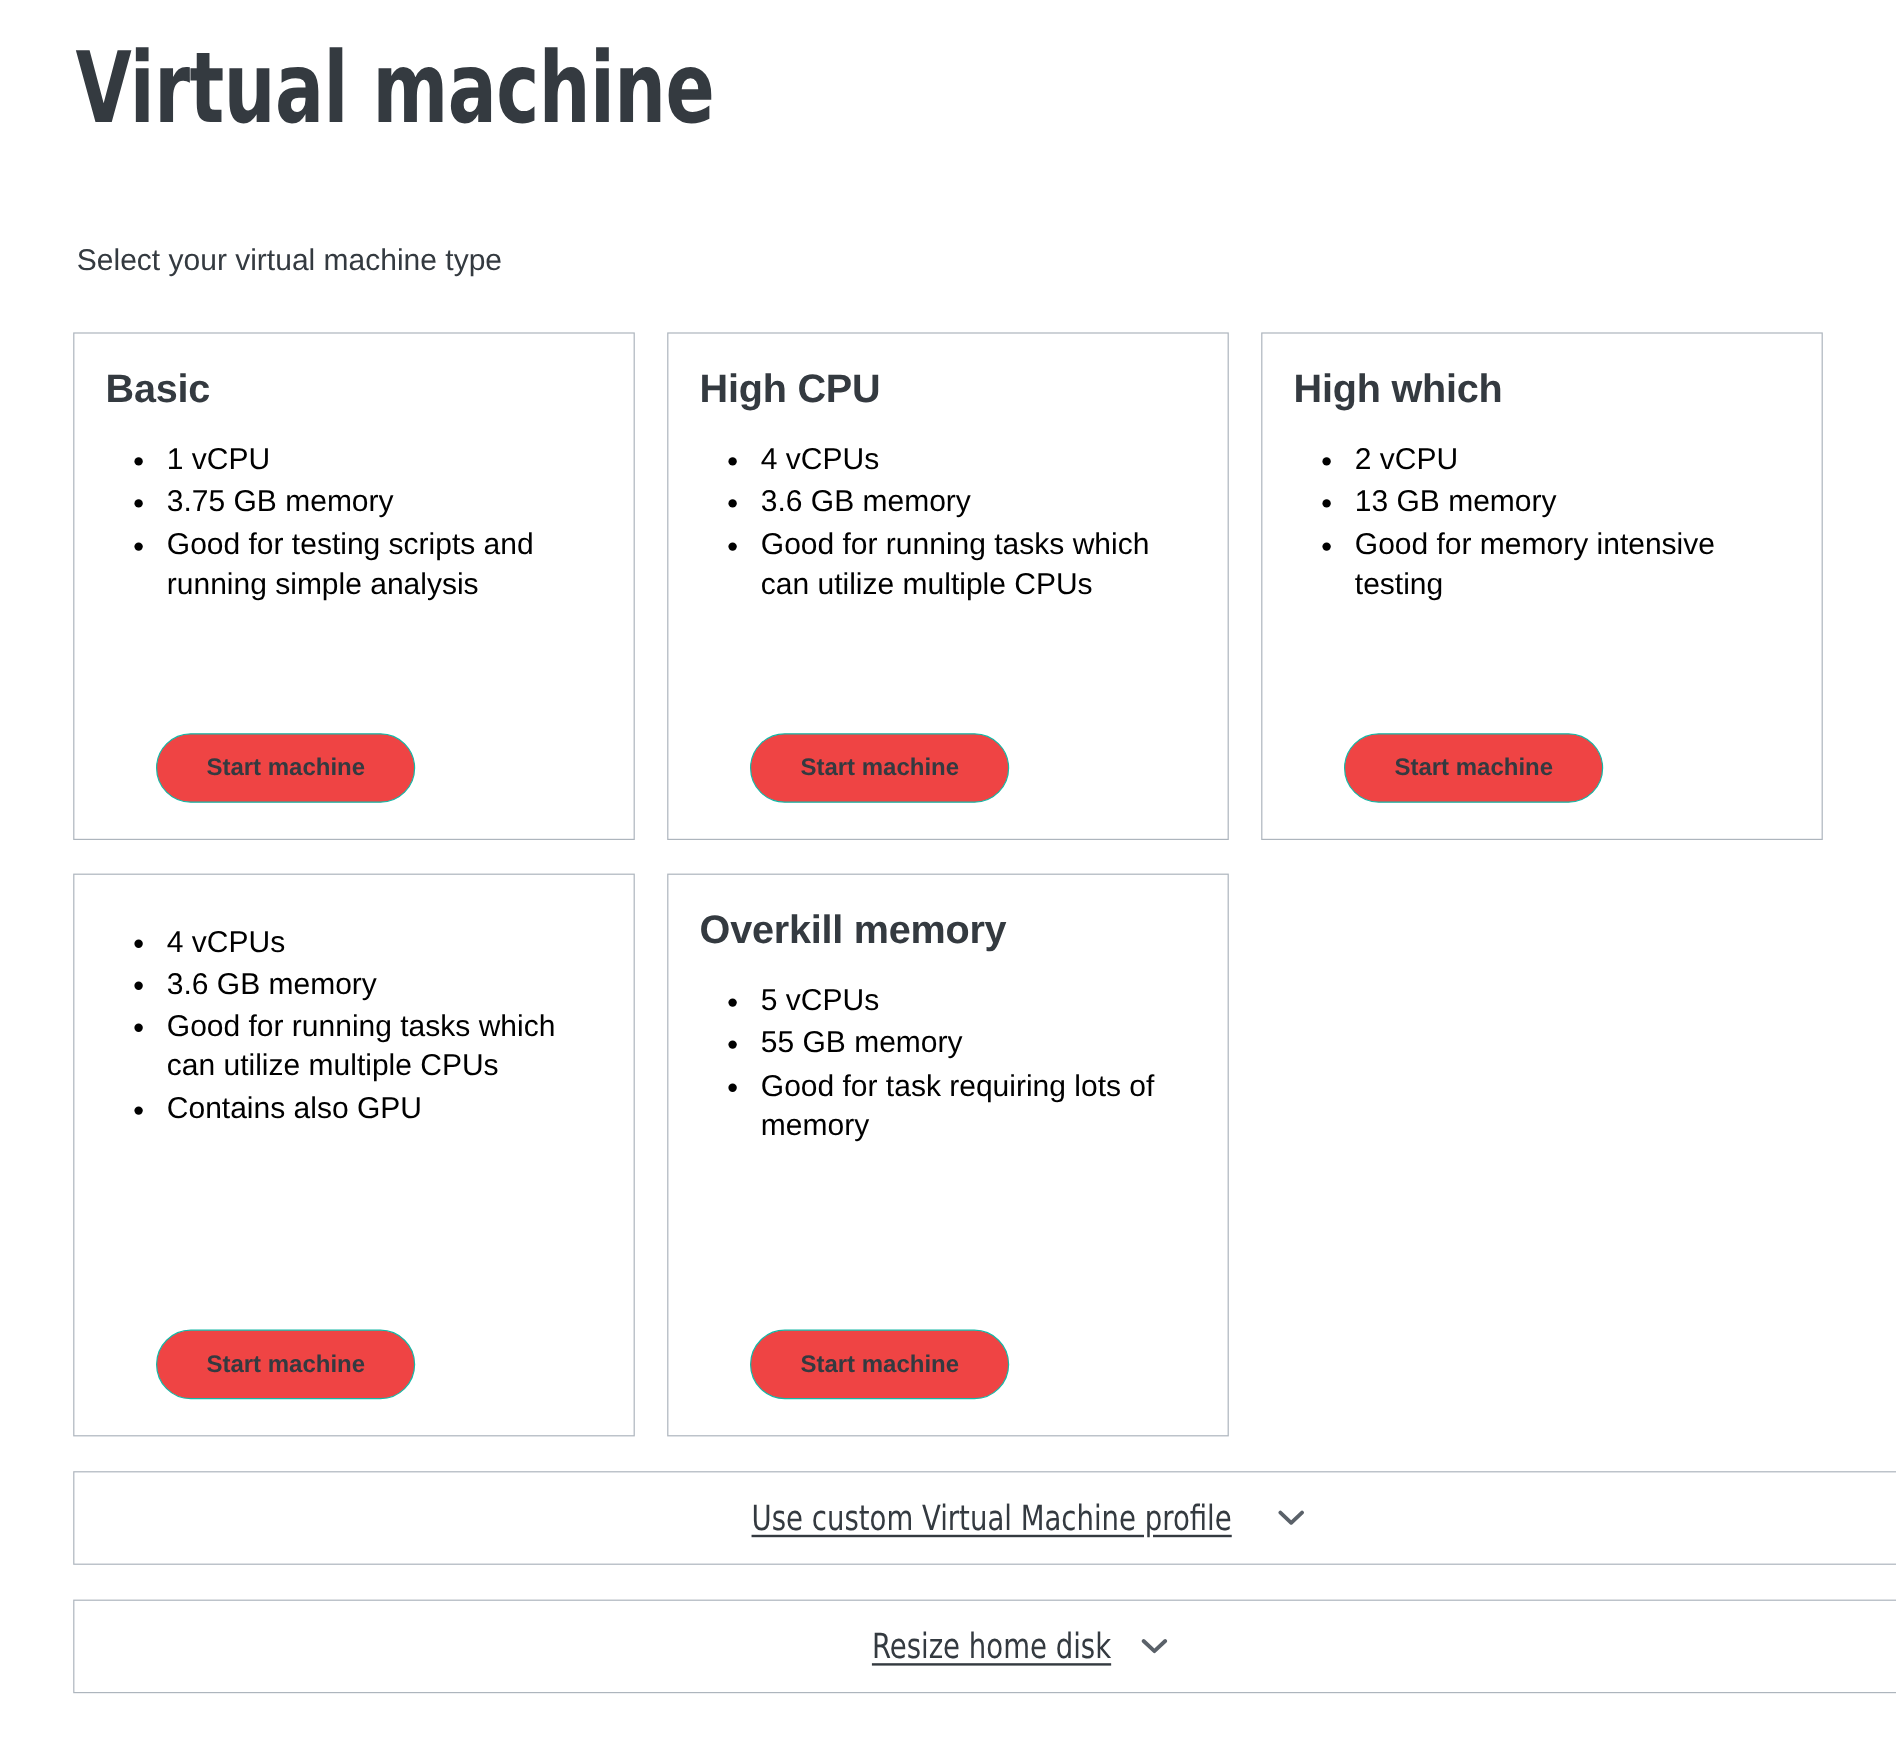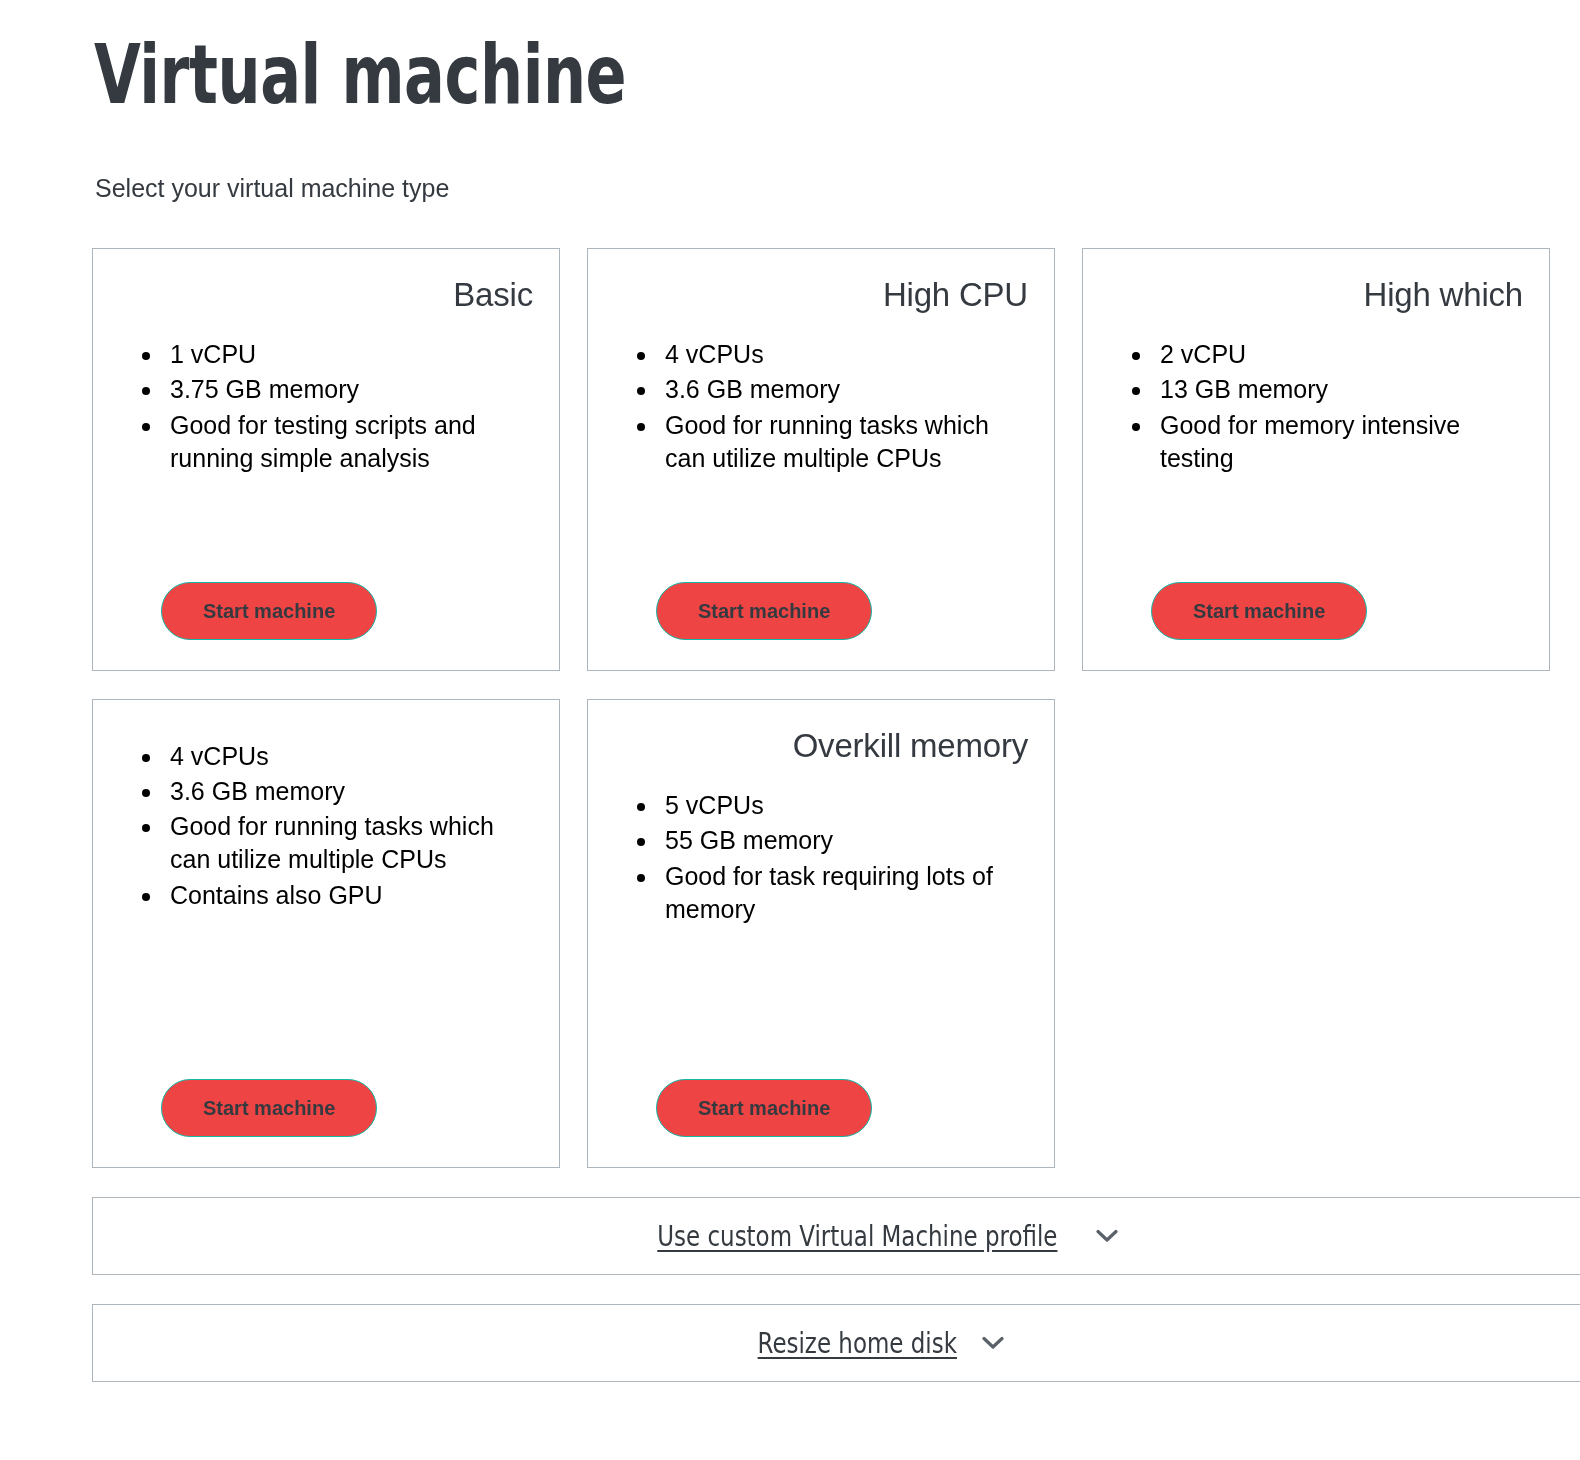--- a/index.html
+++ b/index.html
@@ -10,40 +10,40 @@
   }
   body {
     width: 1580px;
     height: 1460px;
     font-family: "Liberation Sans", sans-serif;
     color: #343a40;
     overflow: hidden;
   }
 
   .page {
-    padding: 34px 60px 0 92px;
+    padding: 34px 60px 0 61px;
   }
 
   .page-title {
     font-family: "DejaVu Sans Condensed", "Liberation Sans Narrow", "Liberation Sans", sans-serif;
     font-weight: bold;
     font-size: 82px;
     line-height: 1.0;
     letter-spacing: -0.5px;
     color: #343a40;
     margin: 0 0 0 2px;
     transform: scaleX(0.82);
     transform-origin: left center;
   }
 
   .page-subtitle {
     font-size: 25px;
     line-height: 1.3;
     color: #343a40;
-    margin-top: 56px;
+    margin-top: 85px;
     margin-left: 3px;
   }
 
   .card-grid {
     margin-top: 43px;
     display: flex;
     flex-wrap: wrap;
     gap: 28px 27px;
     width: 1460px;
   }
@@ -55,26 +55,25 @@
     padding: 26px 26px 30px 26px;
     display: flex;
     flex-direction: column;
   }
 
   .vm-card.row1 { min-height: 423px; }
   .vm-card.row2 { min-height: 469px; }
 
   .vm-card-title {
     font-size: 33px;
-    font-weight: normal;
+    font-weight: bold;
     line-height: 1.2;
     color: #343a40;
     margin: 0 0 10px 0;
     letter-spacing: -0.2px;
-    text-align: right;
   }
 
   .vm-spec-list {
     margin: 14px 0 0 0;
     padding-left: 45px;
     list-style: disc;
     flex: 1 1 auto;
   }
 
   .vm-spec-list li {

